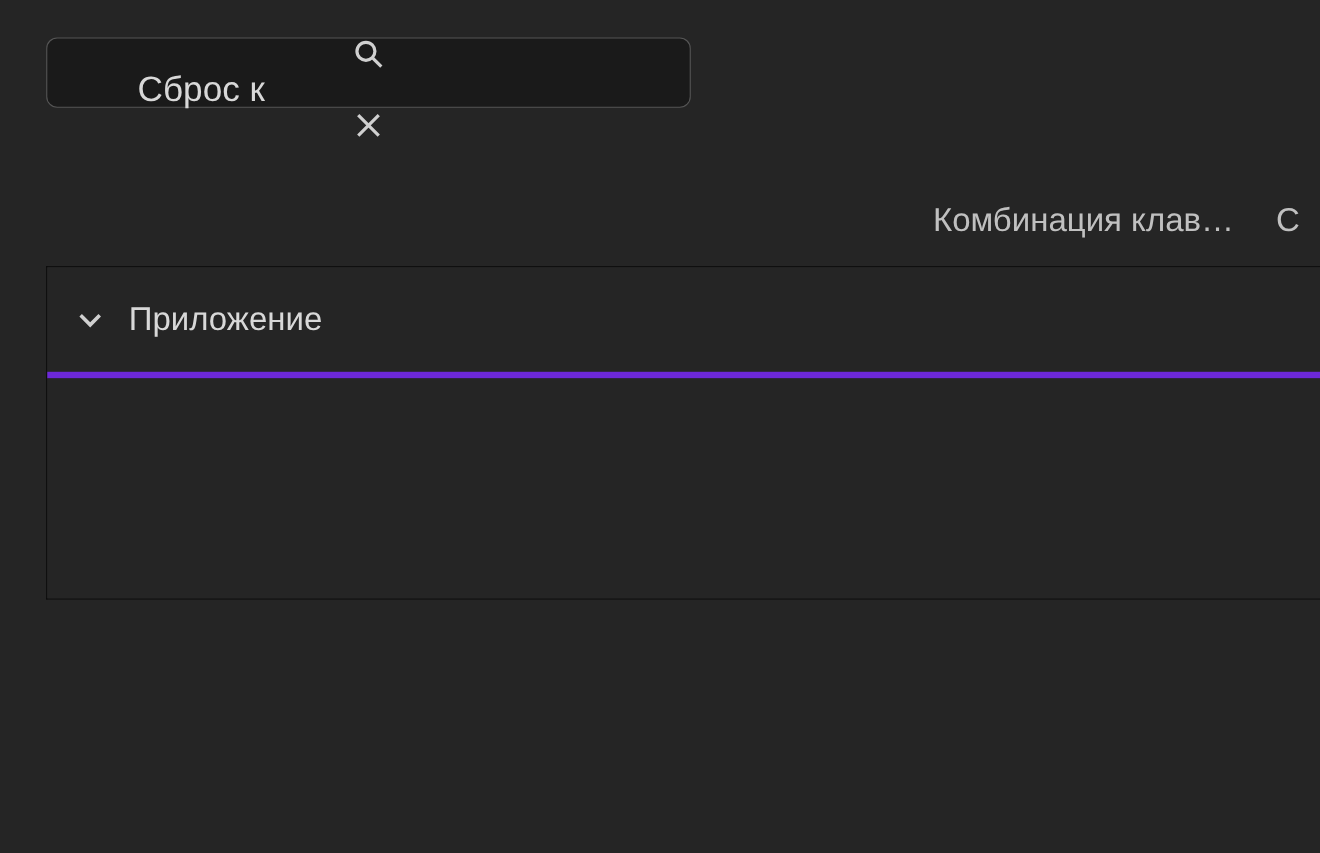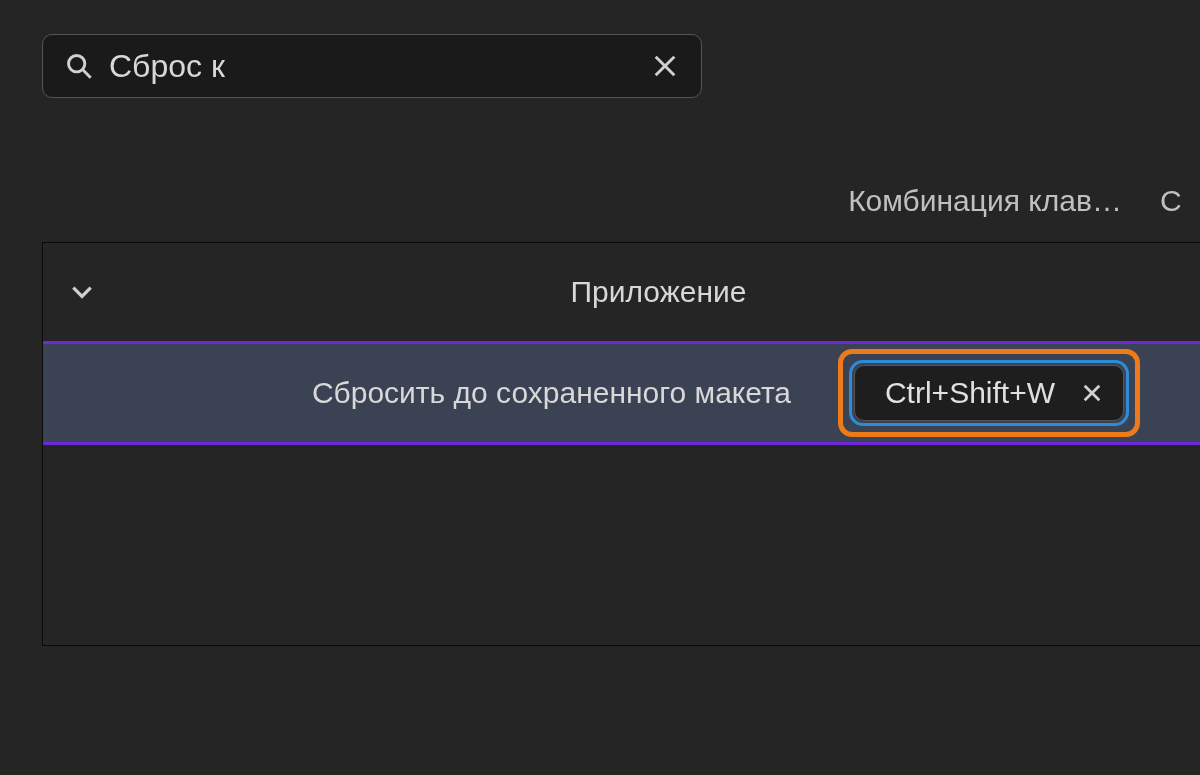--- a/index.html
+++ b/index.html
@@ -6,28 +6,29 @@
     body {
       background: #252525;
       font-family: -apple-system, BlinkMacSystemFont, "Segoe UI", Arial, sans-serif;
       color: #d0d0d0;
       width: 1200px;
       height: 775px;
       overflow: hidden;
     }
     .search-wrap {
       margin: 34px 0 0 42px;
-      width: 660px;
+      width: 586px;
       height: 64px;
       background: #1a1a1a;
       border: 1px solid #555;
       border-radius: 10px;
       display: flex;
       align-items: center;
       padding: 0 22px;
+      flex-direction: column;
     }
     .search-icon-svg {
       width: 28px;
       height: 28px;
       flex-shrink: 0;
     }
     .search-input {
       flex: 1;
       background: transparent;
       border: none;
@@ -65,23 +66,22 @@
     }
     .tree {
       margin: 0 0 0 42px;
       border: 1px solid #0a0a0a;
       border-right: none;
     }
     .tree-row {
       display: flex;
       align-items: center;
       height: 101px;
-      border-bottom: 3px solid #6d28d9;
+      border-bottom: 6px solid #6d28d9;
       font-size: 30px;
-      text-align: center;
     }
     .tree-row.level-0 {
       padding-left: 26px;
       background: #252525;
     }
     .tree-row.level-1 {
       padding-left: 82px;
       background: #252525;
     }
     .tree-row.level-2 {
@@ -167,34 +167,16 @@
   <div class="tree-row level-0">
     <span>
       <svg class="chev" viewBox="0 0 24 24" fill="none" stroke="#d0d0d0" stroke-width="3">
         <polyline points="4,8 12,16 20,8"></polyline>
       </svg>
     </span>
     <span class="row-label">Приложение</span>
   </div>
 
 
-  <div class="tree-row level-2">
-    <span class="row-label">Сбросить до сохраненного макета</span>
-    <div class="shortcut-highlight">
-      <div class="shortcut-outer">
-        <div class="shortcut-ring">
-          <div class="shortcut-pill">
-            <span class="shortcut-text">Ctrl+Shift+W</span>
-            <span>
-              <svg class="shortcut-x" viewBox="0 0 24 24" fill="none" stroke="#d0d0d0" stroke-width="3">
-                <line x1="4" y1="4" x2="20" y2="20"></line>
-                <line x1="20" y1="4" x2="4" y2="20"></line>
-              </svg>
-            </span>
-          </div>
-        </div>
-      </div>
-    </div>
-  </div>
 
   <div class="empty-area"></div>
 
 </div>
 
 </body></html>

